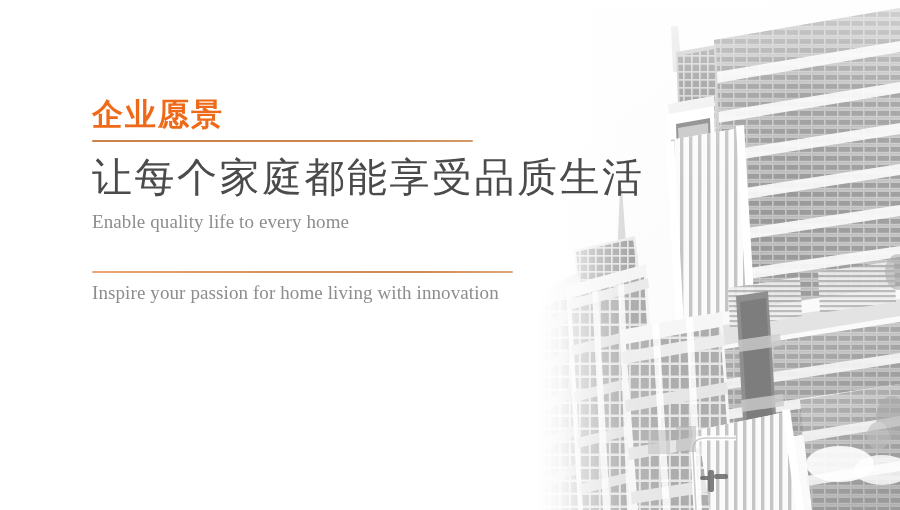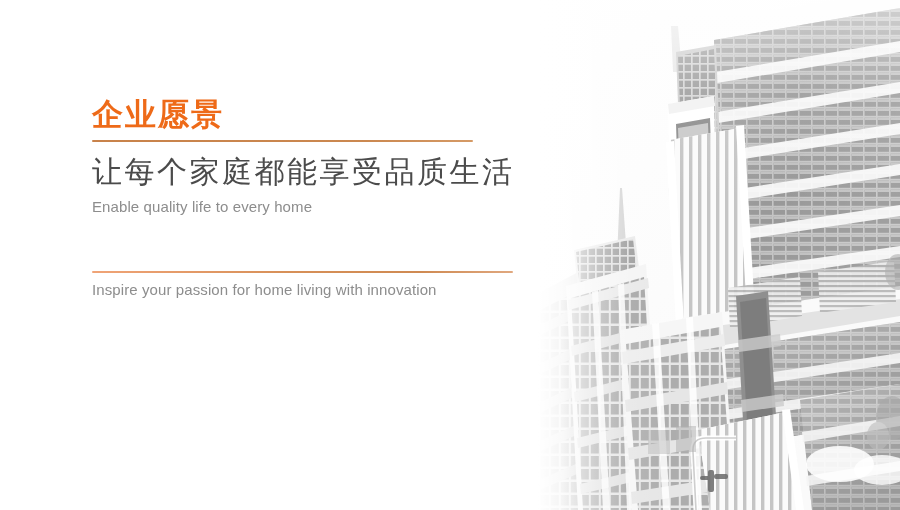--- a/index.html
+++ b/index.html
@@ -10,20 +10,21 @@
   body {
     font-family: "Liberation Sans", "DejaVu Sans", sans-serif;
   }
 
   .canvas {
     position: relative;
     width: 900px;
     height: 510px;
     background: #ffffff;
     overflow: hidden;
+    font-family: Liberation Serif, serif;
   }
 
   
   .photo-panel {
     position: absolute;
     top: 0;
     left: 500px;
     width: 400px;
     height: 510px;
     overflow: hidden;
@@ -101,31 +102,31 @@
   .rule--vision {
     width: 381px;
     background: linear-gradient(to right, #c8824a 0%, #cb8850 72%, #d59a66 100%);
   }
   .rule--mission {
     width: 421px;
     background: linear-gradient(to right, #f0a477 0%, #d79058 46%, #cf8a52 78%, #e0a87f 100%);
   }
 
   .block-cn {
-    font-size: 30px;
+    font-size: 40px;
     line-height: 1.2;
     letter-spacing: 2.5px;
     color: #4b4b4b;
     margin: 12px 0 0 0;
     white-space: nowrap;
     font-weight: normal;
   }
 
   .block-en {
-    font-size: 15px;
+    font-size: 19px;
     line-height: 1.25;
     letter-spacing: 0.1px;
     color: #8d8d8d;
     margin: 8px 0 0 0;
     white-space: nowrap;
     font-weight: normal;
   }
 </style>
 </head>
 <body>

